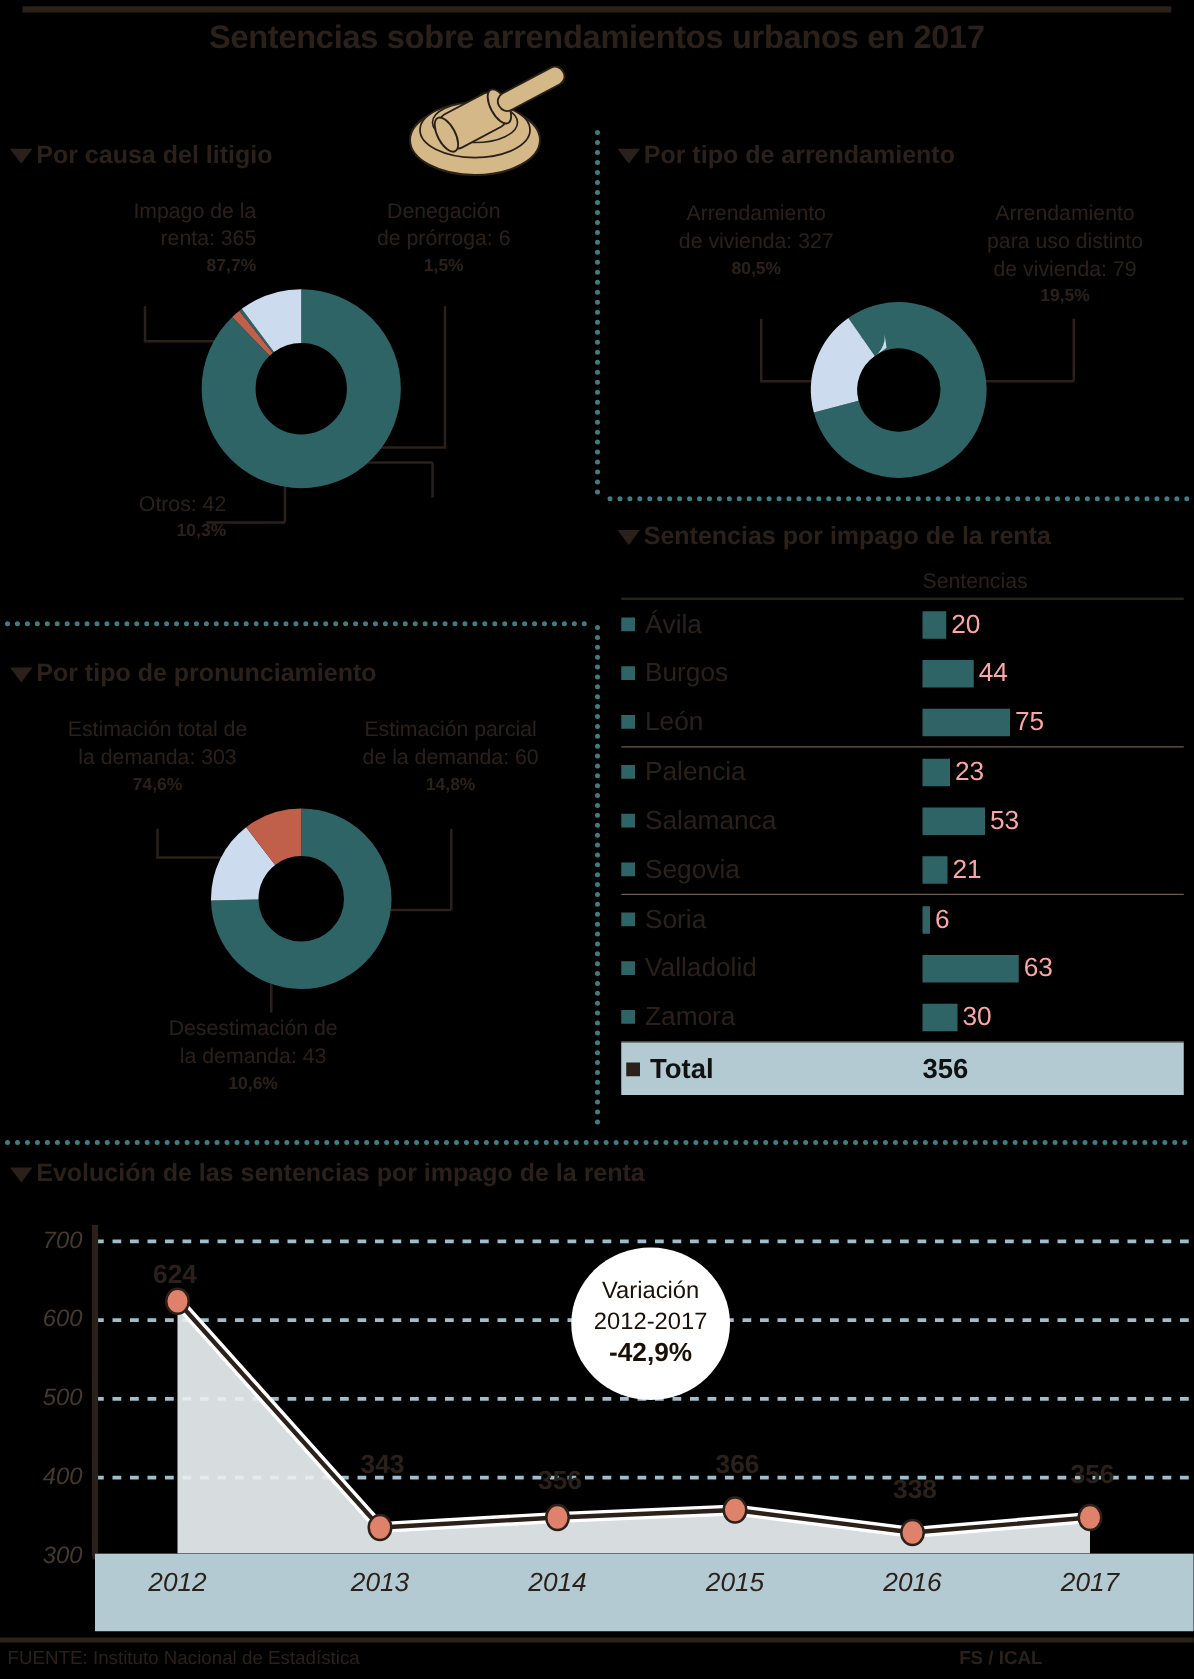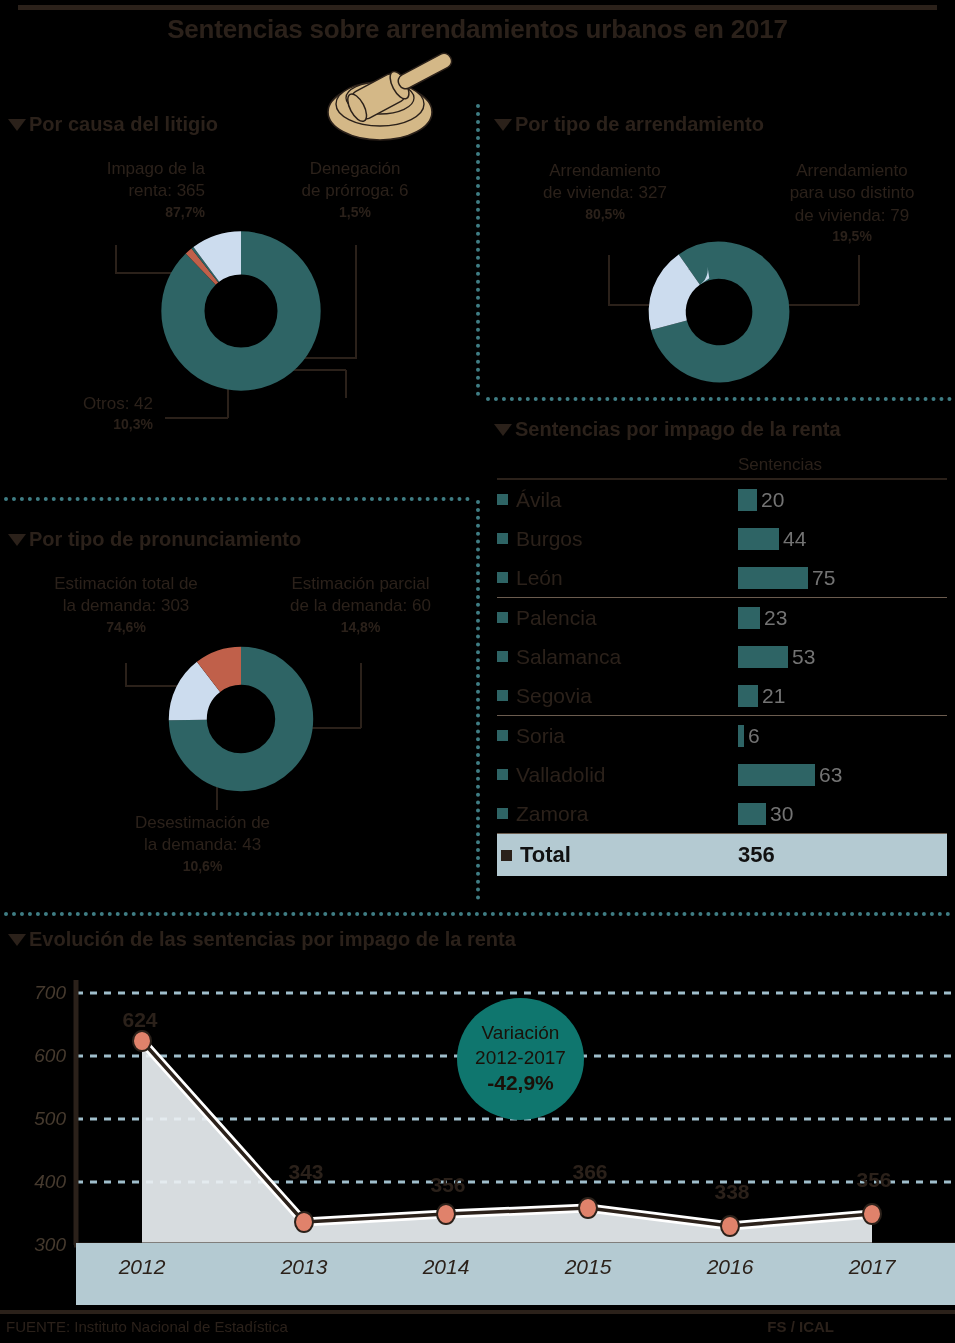--- a/index.html
+++ b/index.html
@@ -79,21 +79,21 @@
   }
   .trow .sq {
     width: 11px; height: 11px; background: #2e6465;
     margin-right: 8px; flex: none;
   }
   .trow .nm {
     font-size: 21px; color: #2b211a; width: 222px; flex: none;
   }
   .trow .barwrap { display: flex; align-items: center; flex: 1; }
   .trow .bar { height: 22px; background: #2e6465; flex: none; }
-  .trow .val { font-size: 21px; color: #737373; margin-left: 4px; }
+  .trow .val { font-size: 21px; color: #fca5a5; margin-left: 4px; }
 
   .totrow {
     display: flex; align-items: center; height: 42px;
     background: #b4cad2;
   }
   .totrow .sq { width: 11px; height: 11px; background: #2b211a; margin: 0 8px 0 4px; flex:none;}
   .totrow .nm { font-size: 22px; font-weight: bold; color: #111; width: 218px; flex:none;}
   .totrow .val { font-size: 22px; font-weight: bold; color: #111; }
   .ylab {
     position: absolute; right: 0; width: 60px; text-align: right;
@@ -109,21 +109,21 @@
     font-size: 21px; font-style: italic; color: #2b211a;
     text-align: center; transform: translateX(-50%);
   }
   .vlabel {
     position: absolute; font-size: 21px; font-weight: bold; color: #2b211a;
     transform: translateX(-50%);
   }
   .bubble {
     position: absolute; left: 457px; top: 998px;
     width: 127px; height: 122px; border-radius: 50%;
-    background: #0f766e;
+    background: #ffffff;
     display: flex; flex-direction: column; align-items: center; justify-content: center;
     color: #1a1008; font-size: 19px; line-height: 1.28;
   }
   .bubble .big { font-weight: bold; font-size: 21px; }
 
   
   .foot-rule {
     position: absolute; left: 0; top: 1310px; width: 955px; height: 4px;
     background: #2b211a;
   }
@@ -167,21 +167,21 @@
     <span class="tri"></span>
     <span>Por causa del litigio</span>
   </div>
 
   <div class="dlabel t-right" style="left:20px; top:158px; width:185px;"><span>Impago de la
 renta: 365</span><span class="pct">87,7%</span></div>
 
   <div class="dlabel t-center" style="left:265px; top:158px; width:180px;"><span>Denegación
 de prórroga: 6</span><span class="pct">1,5%</span></div>
 
-  <div class="dlabel t-right" style="left:8px; top:393px; width:145px;"><span>Otros: 42</span><span class="pct">10,3%</span></div>
+  <div class="dlabel t-right" style="left:36px; top:393px; width:145px;"><span>Otros: 42</span><span class="pct">10,3%</span></div>
 
 
   <div class="leader" style="left:115px; top:245px; width:1.5px; height:28px;"></div>
   <div class="leader" style="left:115px; top:272px; width:72px; height:1.5px;"></div>
   <div class="leader" style="left:355px; top:245px; width:1.5px; height:113px;"></div>
   <div class="leader" style="left:272px; top:357px; width:85px; height:1.5px;"></div>
   <div class="leader" style="left:165px; top:417px; width:63px; height:1.5px;"></div>
   <div class="leader" style="left:227px; top:370px; width:1.5px; height:48px;"></div>
   <div class="leader" style="left:345px; top:370px; width:1.5px; height:28px;"></div>
   <div class="leader" style="left:280px; top:369px; width:66px; height:1.5px;"></div>

